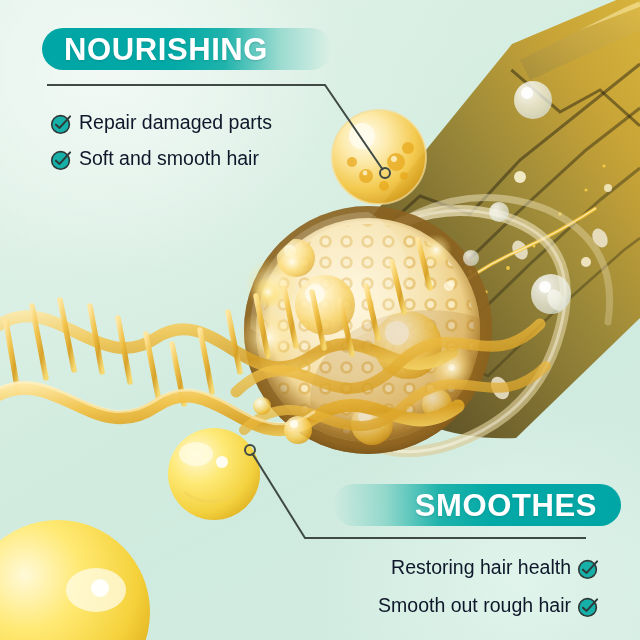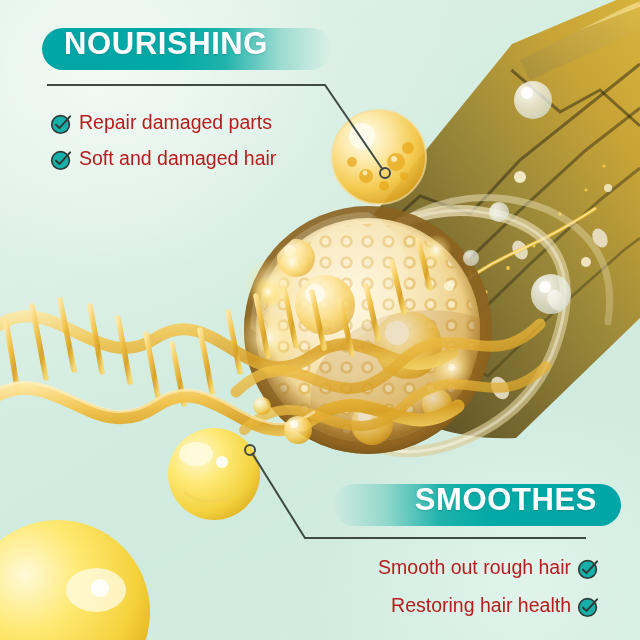--- a/index.html
+++ b/index.html
@@ -45,21 +45,21 @@
   .art svg { position: absolute; inset: 0; display: block; }
 
   
   .overlay { position: absolute; inset: 0; }
 
   .badge {
     position: absolute;
     height: 42px;
     border-radius: 21px;
     display: flex;
-    align-items: flex-start;
+    align-items: center;
     box-sizing: border-box;
   }
   .badge-text {
     font-size: 31px;
     font-weight: 700;
     color: #ffffff;
     letter-spacing: 0.6px;
     line-height: 1;
     white-space: nowrap;
     text-shadow: 0 1px 2px rgba(0,90,90,0.25);
@@ -85,21 +85,21 @@
 
   .list { position: absolute; }
   .list-row {
     display: flex;
     align-items: center;
     height: 30px;
     gap: 6px;
   }
   .row-text {
     font-size: 19.5px;
-    color: #b91c1c;
+    color: #0f172a;
     line-height: 1;
     white-space: nowrap;
   }
   #list-nourishing { left: 50px; top: 108px; }
   #list-nourishing .list-row { justify-content: flex-start; margin-bottom: 6px; }
   #list-smoothes { right: 40px; top: 553px; }
   #list-smoothes .list-row { justify-content: flex-end; margin-bottom: 8px; }
 
   .check {
     width: 23px; height: 23px;
@@ -373,39 +373,39 @@
           <circle cx="11" cy="13" r="9.2" fill="#16b0a8" stroke="#2f3a38" stroke-width="1.7"></circle>
           <path d="M6.2,13.2 L10,16.6 L21,4.6" fill="none" stroke="#2f3a38" stroke-width="2.1" stroke-linecap="round" stroke-linejoin="round"></path>
         </svg>
         <span class="row-text">Repair damaged parts</span>
       </div>
       <div class="list-row">
         <svg class="check" viewBox="0 0 24 24">
           <circle cx="11" cy="13" r="9.2" fill="#16b0a8" stroke="#2f3a38" stroke-width="1.7"></circle>
           <path d="M6.2,13.2 L10,16.6 L21,4.6" fill="none" stroke="#2f3a38" stroke-width="2.1" stroke-linecap="round" stroke-linejoin="round"></path>
         </svg>
-        <span class="row-text">Soft and damaged hair</span>
+        <span class="row-text">Soft and smooth hair</span>
       </div>
     </div>
 
     <div class="badge" id="badge-smoothes">
       <span class="badge-text">SMOOTHES</span>
     </div>
 
     <div class="list" id="list-smoothes">
+      <div class="list-row">
+        <span class="row-text">Restoring hair health</span>
+        <svg class="check" viewBox="0 0 24 24">
+          <circle cx="11" cy="13" r="9.2" fill="#16b0a8" stroke="#2f3a38" stroke-width="1.7"></circle>
+          <path d="M6.2,13.2 L10,16.6 L21,4.6" fill="none" stroke="#2f3a38" stroke-width="2.1" stroke-linecap="round" stroke-linejoin="round"></path>
+        </svg>
+      </div>
       <div class="list-row">
         <span class="row-text">Smooth out rough hair</span>
         <svg class="check" viewBox="0 0 24 24">
           <circle cx="11" cy="13" r="9.2" fill="#16b0a8" stroke="#2f3a38" stroke-width="1.7"></circle>
           <path d="M6.2,13.2 L10,16.6 L21,4.6" fill="none" stroke="#2f3a38" stroke-width="2.1" stroke-linecap="round" stroke-linejoin="round"></path>
         </svg>
       </div>
-      <div class="list-row">
-        <span class="row-text">Restoring hair health</span>
-        <svg class="check" viewBox="0 0 24 24">
-          <circle cx="11" cy="13" r="9.2" fill="#16b0a8" stroke="#2f3a38" stroke-width="1.7"></circle>
-          <path d="M6.2,13.2 L10,16.6 L21,4.6" fill="none" stroke="#2f3a38" stroke-width="2.1" stroke-linecap="round" stroke-linejoin="round"></path>
-        </svg>
-      </div>
     </div>
 
   </div>
 </div>
 
 </body></html>

